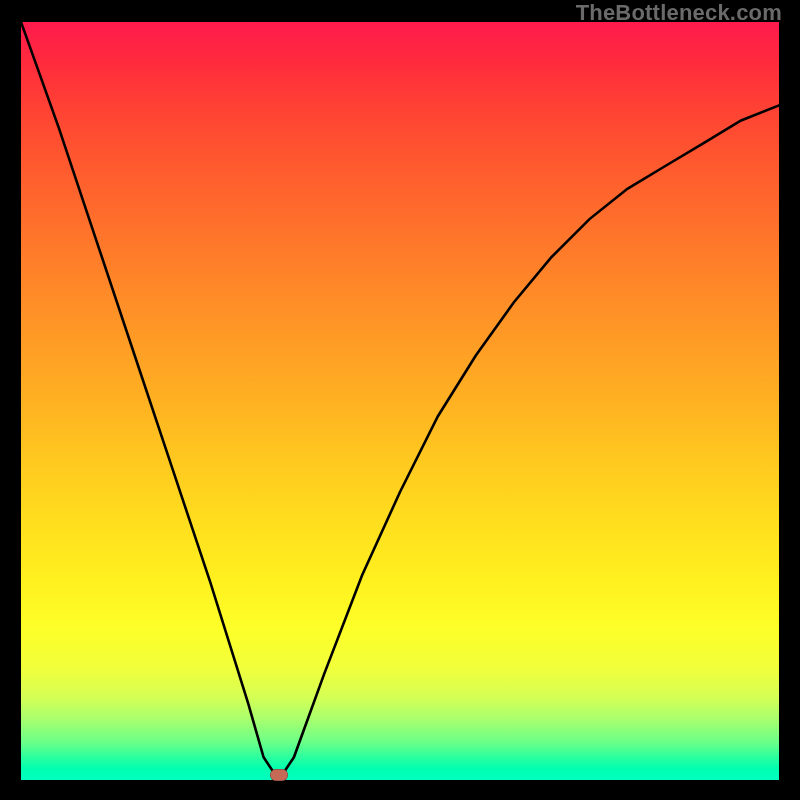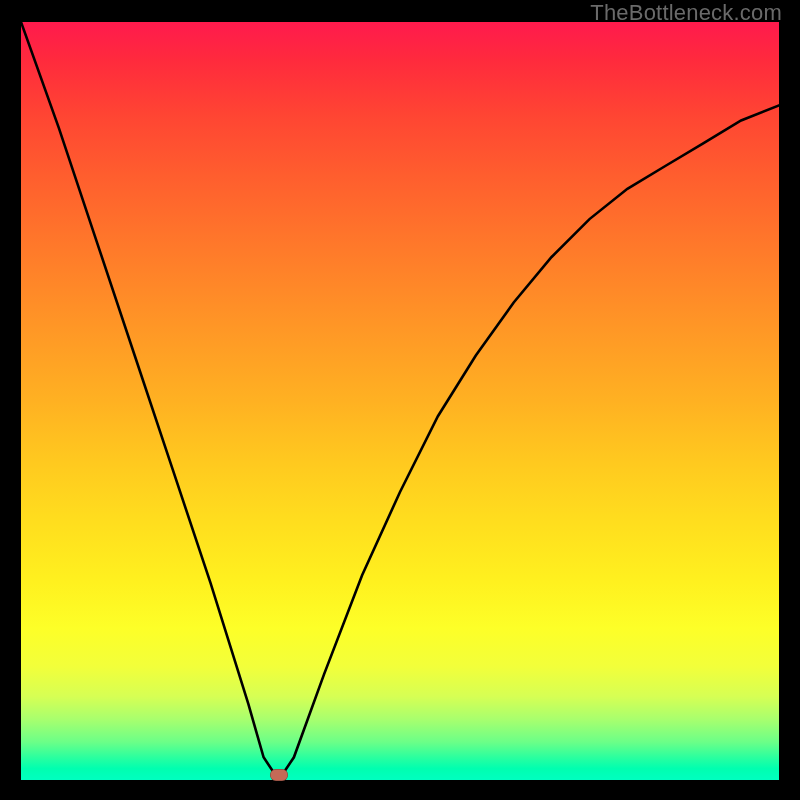--- a/index.html
+++ b/index.html
@@ -48,21 +48,21 @@
       #00ffc0 100%
     );
   }
   .watermark {
     position: absolute;
     top: 0px;
     right: 18px;
     color: #6a6a6a;
     font-size: 22px;
     letter-spacing: 0.2px;
-    font-weight: 400;
+    font-weight: 700;
     user-select: none;
   }
   .curve-svg {
     position: absolute;
     left: 21px;
     top: 22px;
     width: 758px;
     height: 758px;
   }
   .marker {

